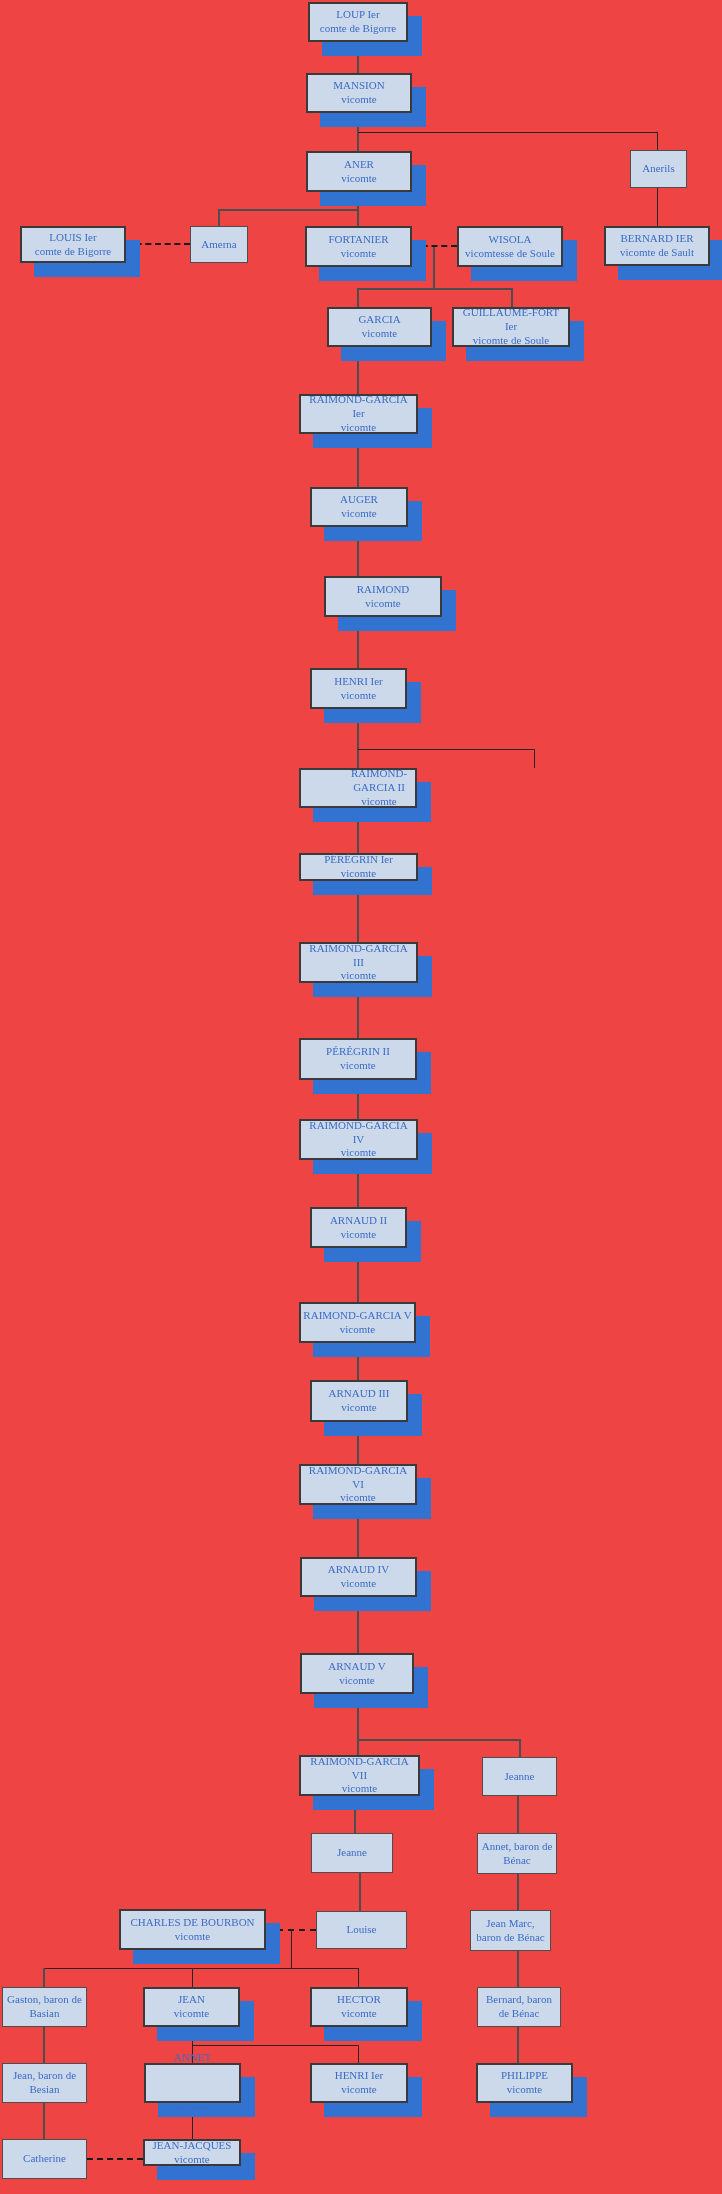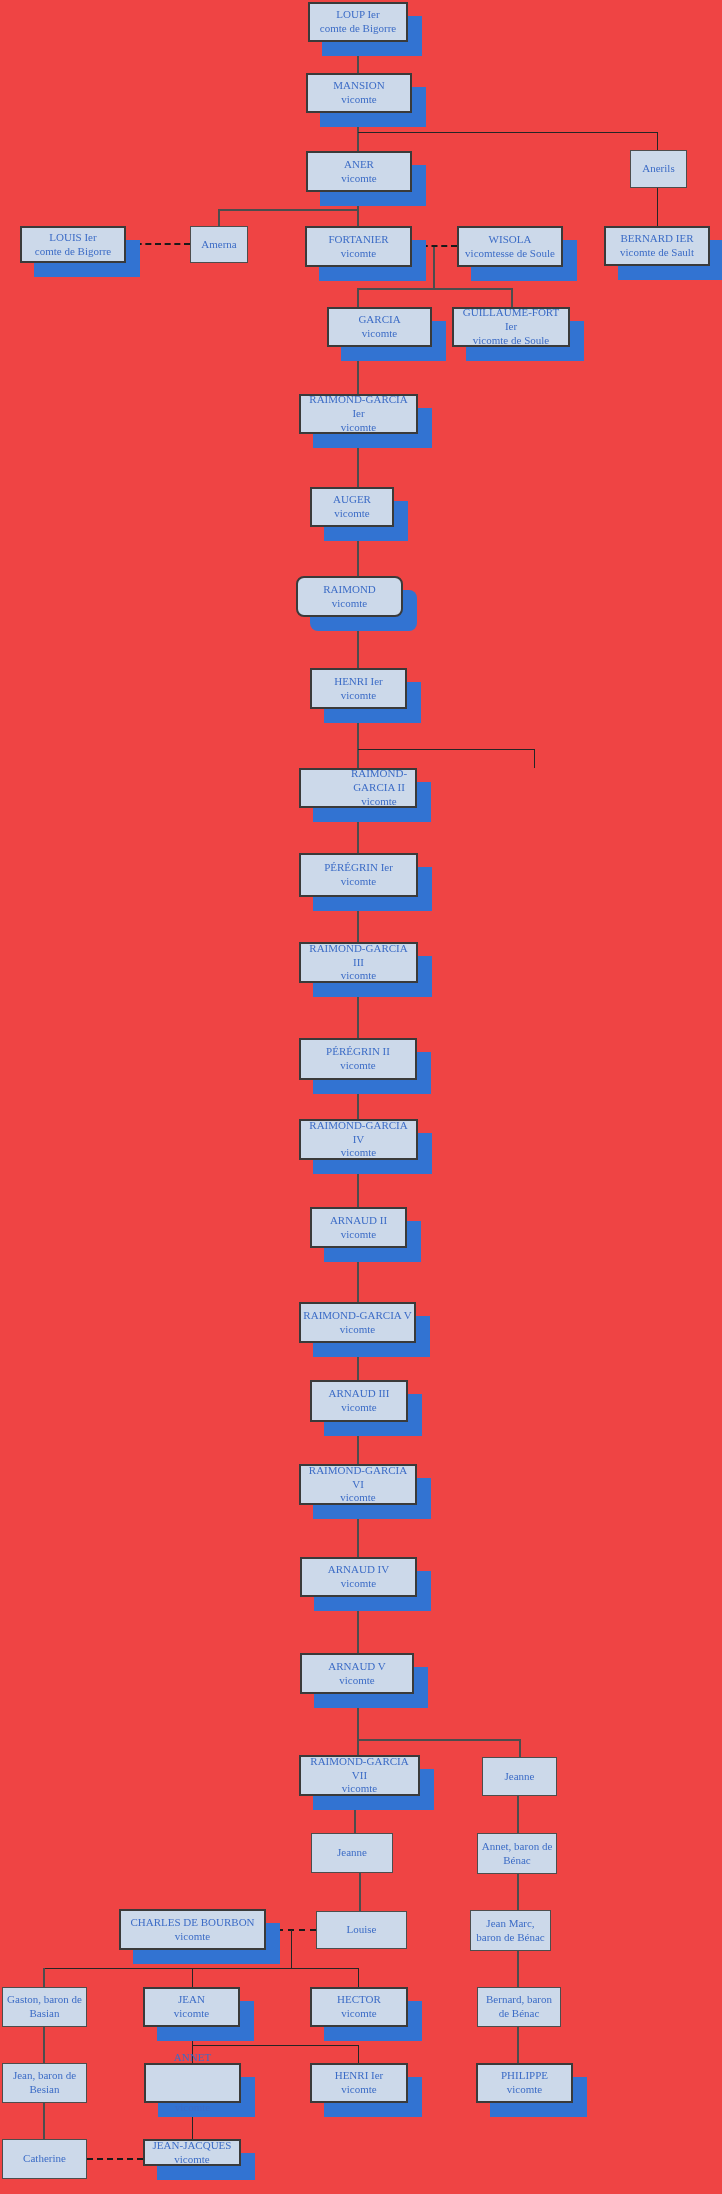--- a/index.html
+++ b/index.html
@@ -120,37 +120,37 @@
     <span class="tt">vicomte</span>
   </div>
   <div class="node shadow" style="left:452px;top:307px;width:118px;height:40px;">
     <span class="nm">GUILLAUME-FORT Ier</span>
     <span class="tt">vicomte de Soule</span>
   </div>
   <div class="node shadow" style="left:299px;top:394px;width:119px;height:40px;">
     <span class="nm">RAIMOND-GARCIA Ier</span>
     <span class="tt">vicomte</span>
   </div>
-  <div class="node shadow" style="left:310px;top:487px;width:84px;height:40px;justify-content:center;">
+  <div class="node shadow" style="left:310px;top:487px;width:98px;height:40px;justify-content:center;">
     <span class="nm">AUGER</span>
     <span class="tt">vicomte</span>
   </div>
-  <div class="node shadow" style="left:296px;top:576px;width:107px;height:41px;border-radius:8px;">
+  <div class="node shadow" style="left:324px;top:576px;width:118px;height:41px;">
     <span class="nm">RAIMOND</span>
     <span class="tt">vicomte</span>
   </div>
   <div class="node shadow" style="left:310px;top:668px;width:97px;height:41px;">
     <span class="nm">HENRI Ier</span>
     <span class="tt">vicomte</span>
   </div>
   <div class="node shadow" style="left:299px;top:768px;width:118px;height:40px;padding-left:44px;">
     <span class="nm">RAIMOND-GARCIA II</span>
     <span class="tt">vicomte</span>
   </div>
-  <div class="node shadow" style="left:299px;top:853px;width:119px;height:44px;text-align:center;">
+  <div class="node shadow" style="left:299px;top:853px;width:119px;height:28px;text-align:center;">
     <span class="nm">PÉRÉGRIN Ier</span>
     <span class="tt">vicomte</span>
   </div>
   <div class="node shadow" style="left:299px;top:942px;width:119px;height:41px;">
     <span class="nm">RAIMOND-GARCIA III</span>
     <span class="tt">vicomte</span>
   </div>
   <div class="node shadow" style="left:299px;top:1038px;width:118px;height:42px;">
     <span class="nm">PÉRÉGRIN II</span>
     <span class="tt">vicomte</span>

